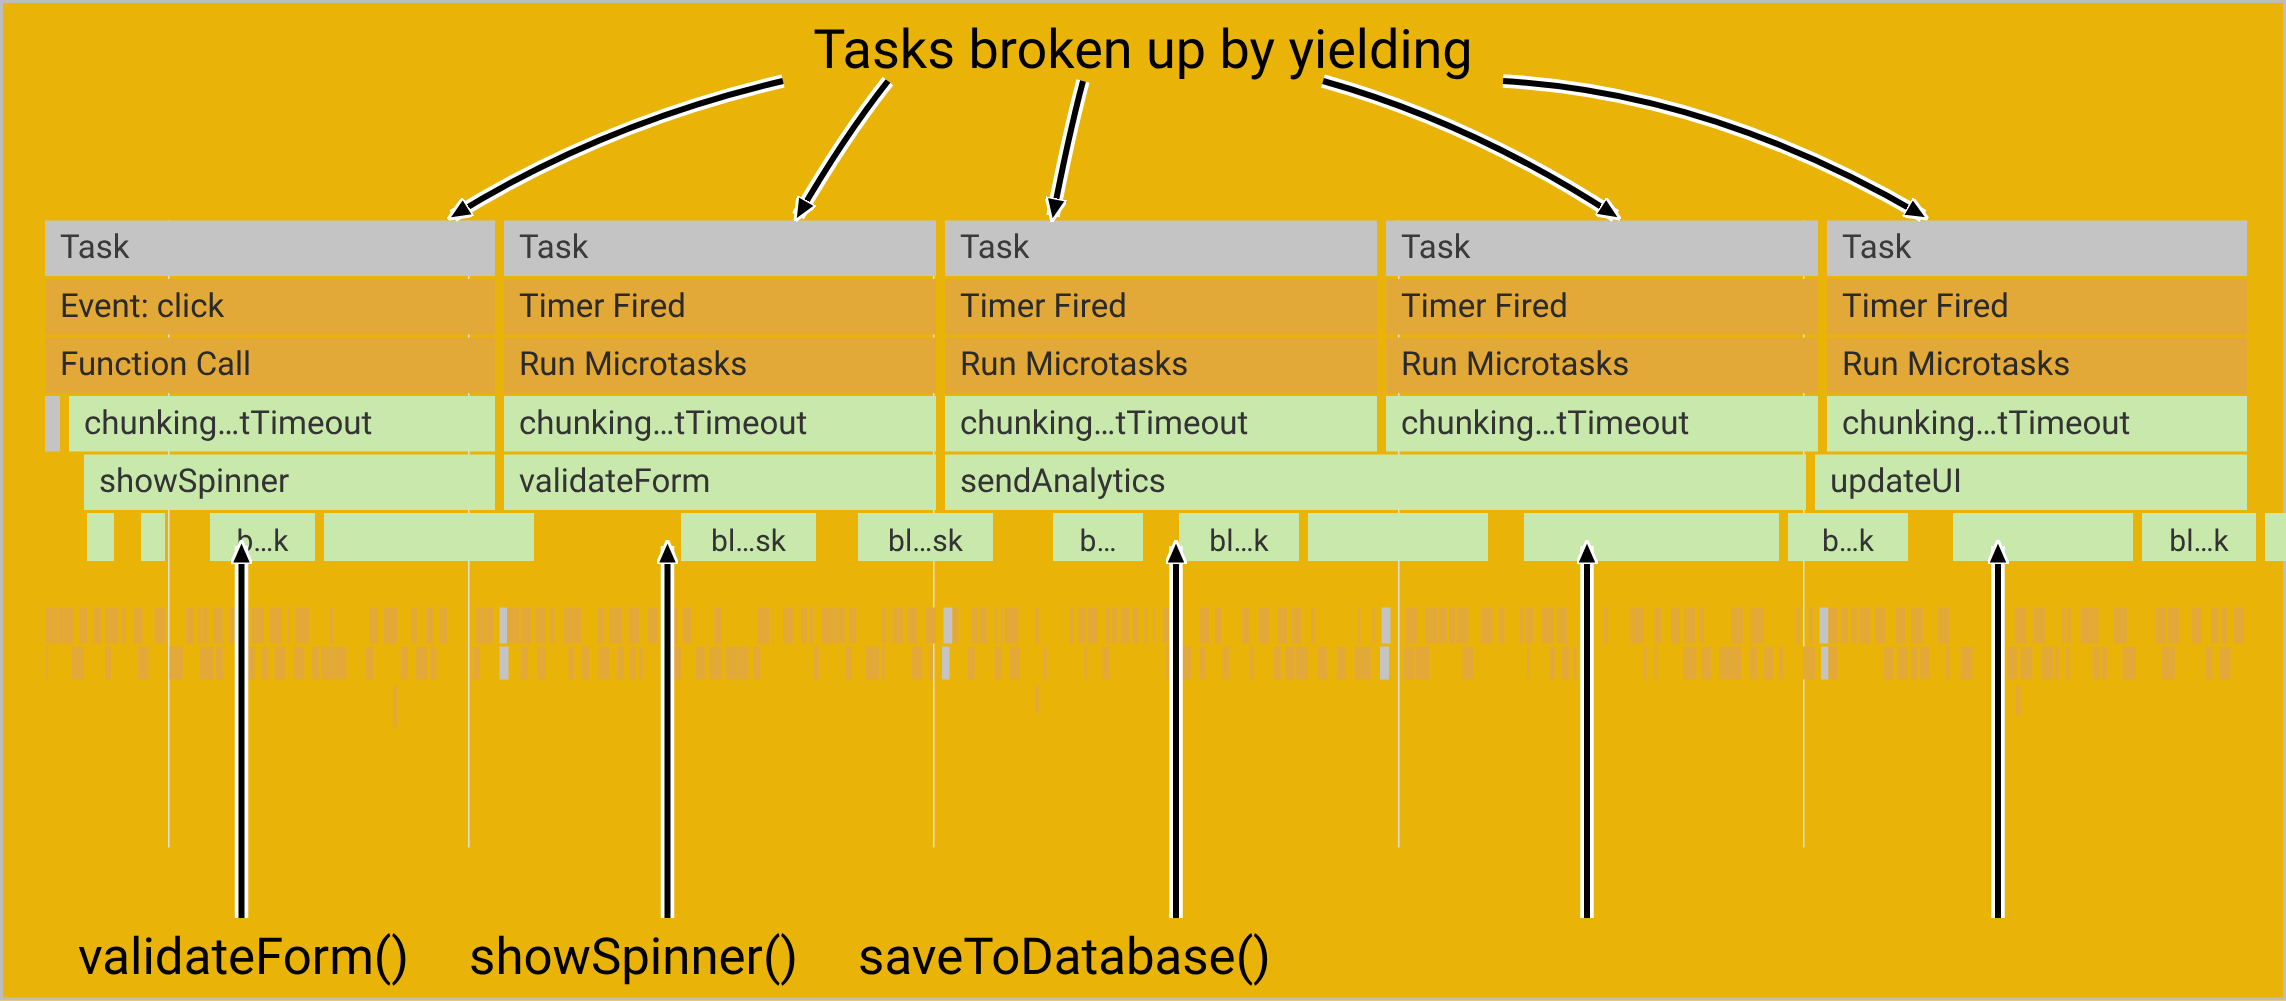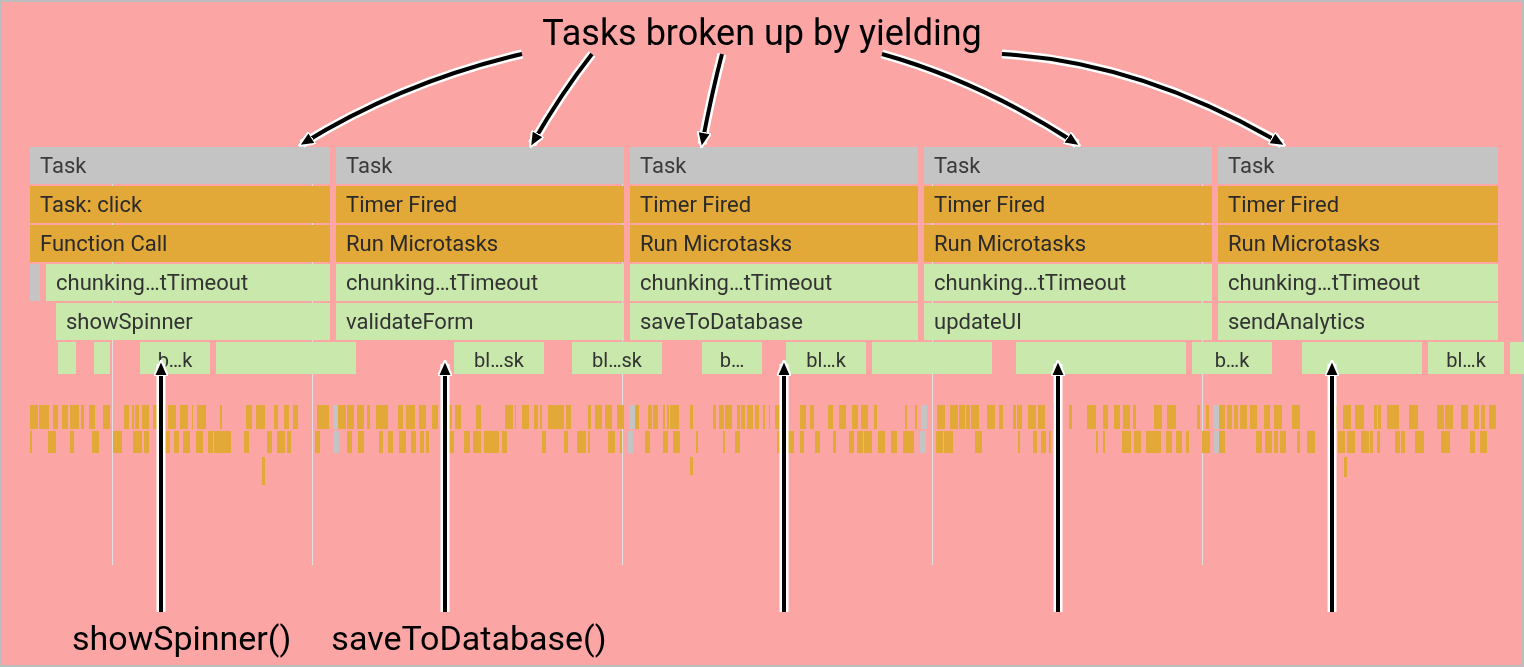--- a/index.html
+++ b/index.html
@@ -6,21 +6,21 @@
   body {
     margin: 0;
     font-family: -apple-system, BlinkMacSystemFont, "Segoe UI", Roboto, Arial, sans-serif;
     background: #fff;
   }
   .frame {
     width: 1524px;
     height: 667px;
     border: 2px solid #bdbdbd;
     position: relative;
-    background: #fca5a5;
+    background: #eab308;
   }
   .title {
     position: absolute;
     top: 10px;
     left: 0; right: 0;
     text-align: center;
     font-size: 36px;
     font-weight: 400;
     color: #000;
     letter-spacing: 0;
@@ -119,21 +119,21 @@
 
     <div class="row tasks">
       <div class="cell task" style="flex:0 0 300px">Task</div>
       <div class="cell task" style="flex:0 0 288px">Task</div>
       <div class="cell task" style="flex:0 0 288px">Task</div>
       <div class="cell task" style="flex:0 0 288px">Task</div>
       <div class="cell task" style="flex:1">Task</div>
     </div>
 
     <div class="row events" style="margin-top:2px">
-      <div class="cell event" style="flex:0 0 300px">Task: click</div>
+      <div class="cell event" style="flex:0 0 300px">Event: click</div>
       <div class="cell event" style="flex:0 0 288px">Timer Fired</div>
       <div class="cell event" style="flex:0 0 288px">Timer Fired</div>
       <div class="cell event" style="flex:0 0 288px">Timer Fired</div>
       <div class="cell event" style="flex:1">Timer Fired</div>
     </div>
 
     <div class="row micros" style="margin-top:2px">
       <div class="cell micro" style="flex:0 0 300px">Function Call</div>
       <div class="cell micro" style="flex:0 0 288px">Run Microtasks</div>
       <div class="cell micro" style="flex:0 0 288px">Run Microtasks</div>
@@ -147,23 +147,22 @@
       <div class="cell chunk" style="flex:0 0 288px">chunking…tTimeout</div>
       <div class="cell chunk" style="flex:0 0 288px">chunking…tTimeout</div>
       <div class="cell chunk" style="flex:0 0 288px">chunking…tTimeout</div>
       <div class="cell chunk" style="flex:1">chunking…tTimeout</div>
     </div>
 
     <div class="row" style="margin-top:2px">
       <div class="spacer" style="flex:0 0 20px"></div>
       <div class="cell fn" style="flex:0 0 274px">showSpinner</div>
       <div class="cell fn" style="flex:0 0 288px">validateForm</div>
-      <div class="cell fn" style="flex:0 0 288px">saveToDatabase</div>
+      <div class="cell fn" style="flex:1">sendAnalytics</div>
       <div class="cell fn" style="flex:0 0 288px">updateUI</div>
-      <div class="cell fn" style="flex:1">sendAnalytics</div>
     </div>
 
     <div class="row" style="margin-top:2px;height:32px">
       <div class="spacer" style="flex:0 0 22px"></div>
       <div class="cell blk" style="flex:0 0 18px;padding:4px 0"></div>
       <div class="spacer" style="flex:0 0 6px"></div>
       <div class="cell blk" style="flex:0 0 16px;padding:4px 0"></div>
       <div class="spacer" style="flex:0 0 18px"></div>
       <div class="cell blk" style="flex:0 0 70px">b…k</div>
       <div class="cell blk" style="flex:0 0 140px;background:#c8e8ac"></div>
@@ -540,20 +539,21 @@
       </div>
     <div style="position:relative;height:50px">
       <span style="position:absolute;left:232px;top:4px;width:3px;height:28px;background:#e2a939"></span>
       <span style="position:absolute;left:660px;top:4px;width:3px;height:18px;background:#e2a939"></span>
       <span style="position:absolute;left:1314px;top:4px;width:3px;height:20px;background:#e2a939"></span>
     </div>
   </div>
 
   <div class="bottom-labels">
     <div style="flex:0 0 40px"></div>
+    <div>validateForm()</div>
     <div style="flex:0 0 20px"></div>
     <div>showSpinner()</div>
     <div style="flex:0 0 20px"></div>
     <div>saveToDatabase()</div>
     <div style="flex:0 0 20px"></div>
     <div style="flex:0 0 20px"></div>
   </div>
 
   <svg class="arrows">
     <defs>

